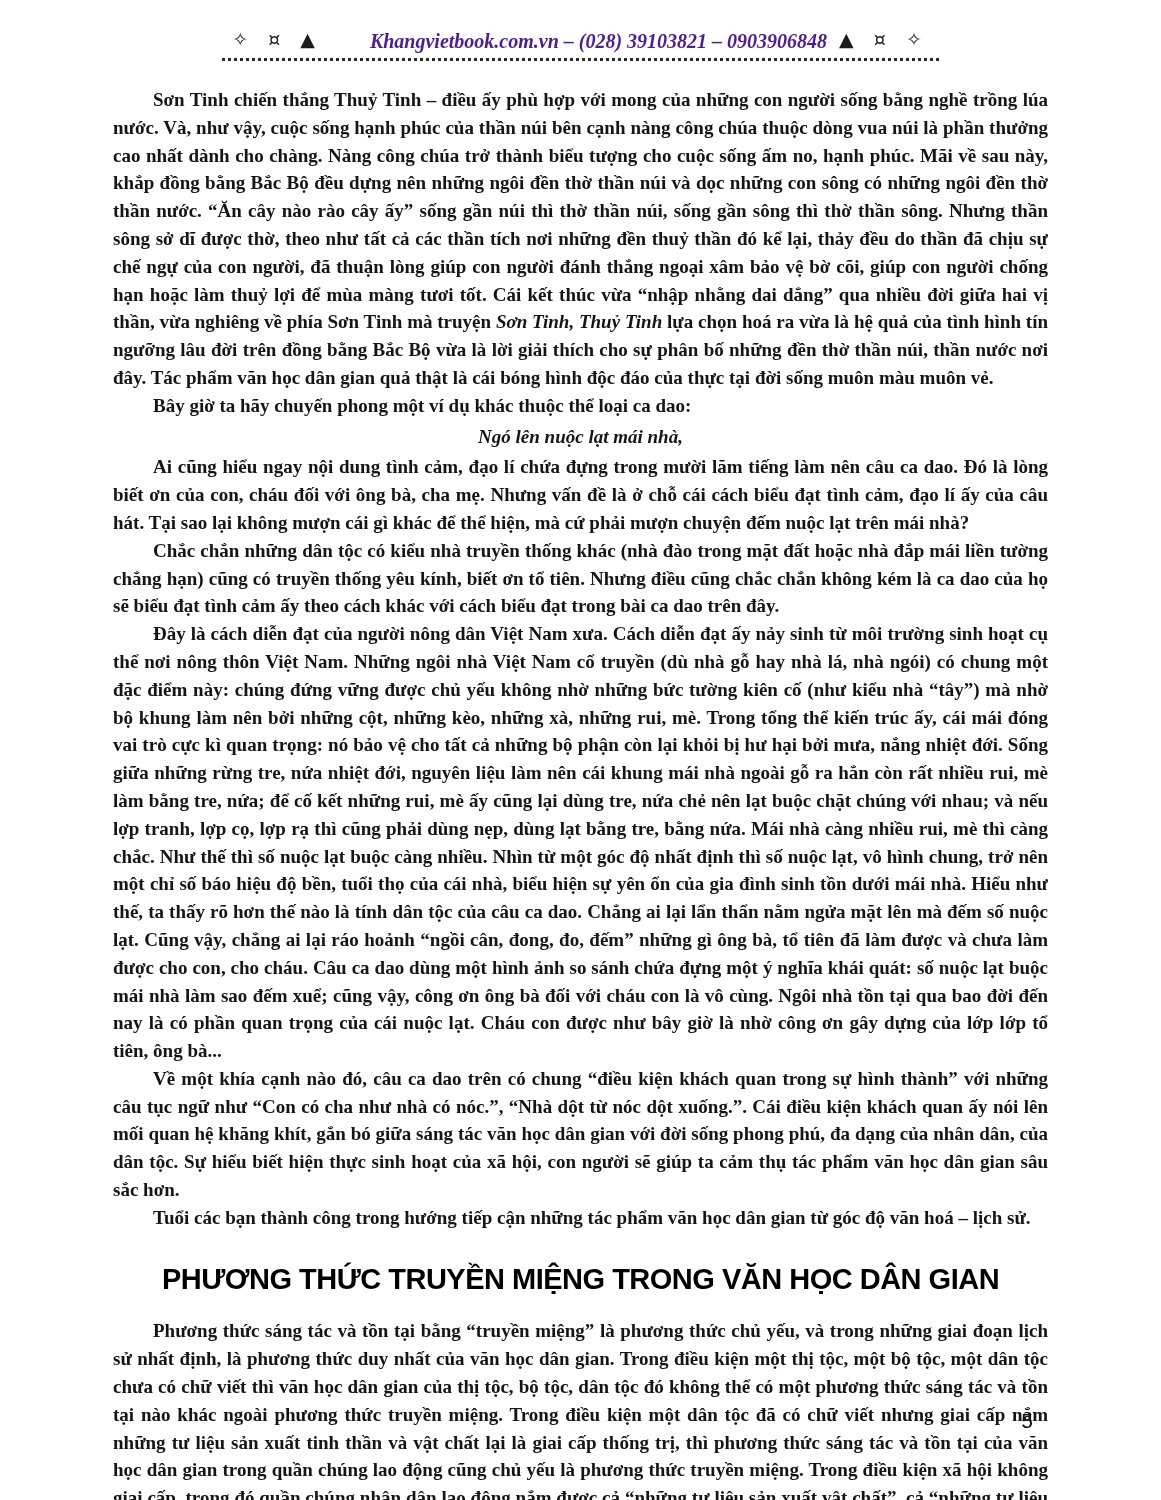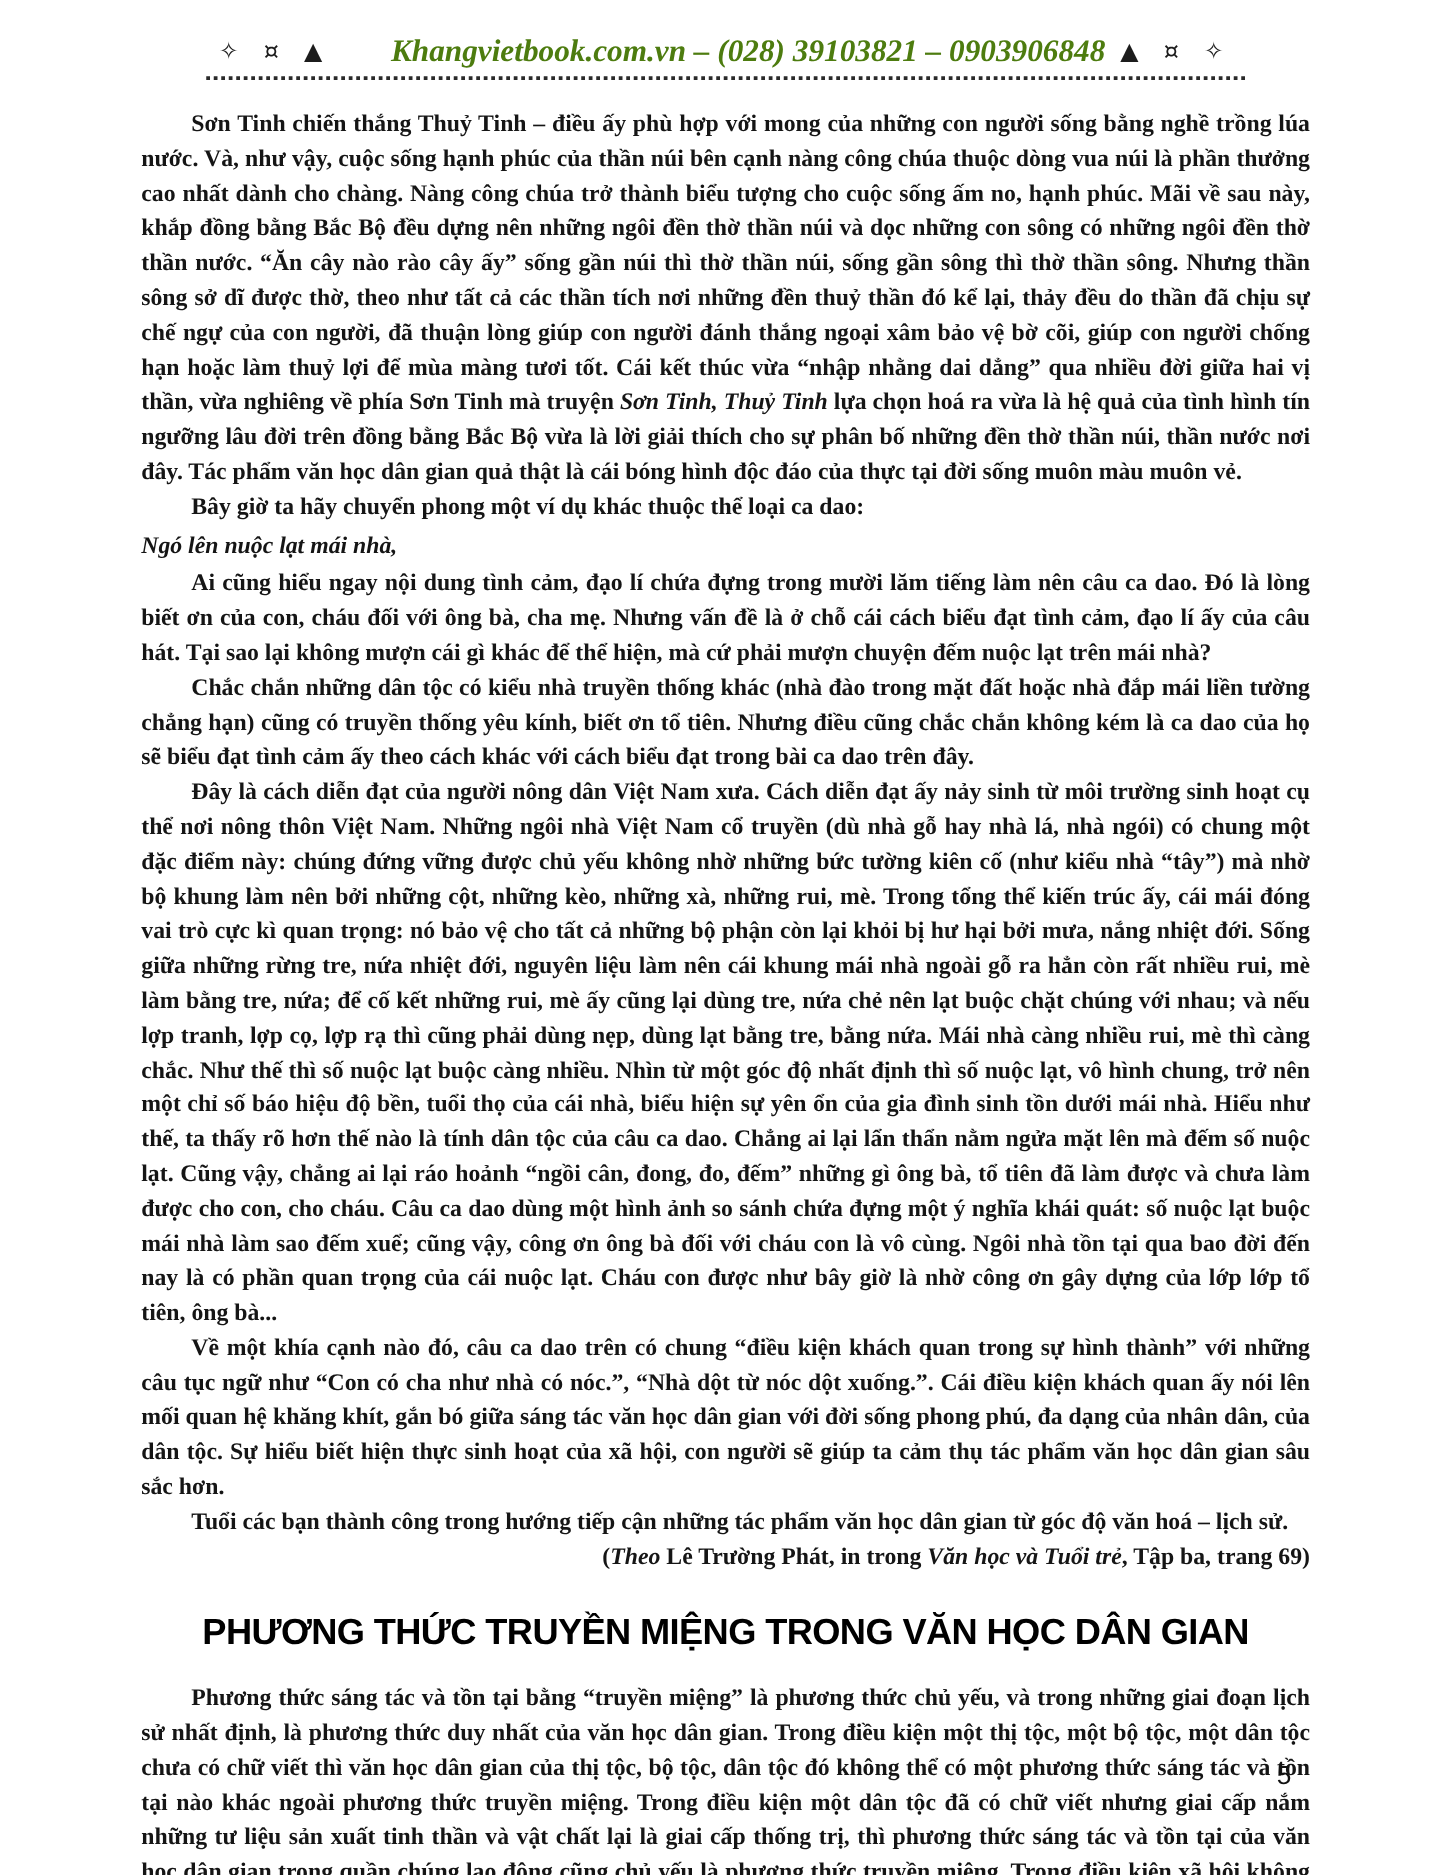--- a/index.html
+++ b/index.html
@@ -33,38 +33,39 @@
   .ornament {
     font-family: "DejaVu Sans", sans-serif;
     font-size: 19px;
     letter-spacing: 7px;
     color: #1c1c1c;
     vertical-align: 2px;
   }
   .brand {
     font-style: italic;
     font-weight: bold;
-    font-size: 25px;
-    color: #4d7c0f;
+    font-size: 20px;
+    color: #4c1d95;
     padding: 0 8px;
     margin-left: 36px;
   }
   
   .content {
     position: absolute;
     left: 113px;
     top: 86px;
     width: 935px;
     font-size: 19px;
     line-height: 27.8px;
     text-align: justify;
   }
   .content p { margin: 0; font-weight: bold; }
   .content p.p { text-indent: 40px; }
   .content p.verse {
+    text-align: center;
     font-style: italic;
     text-indent: 0;
     margin: 3px 0;
   }
   .content p.attribution {
     text-align: right;
     text-indent: 0;
   }
   .content h2.heading {
     text-align: center;
@@ -100,20 +101,19 @@
 
   <div class="content">
       <p class="p"><span>Sơn Tinh chiến thắng Thuỷ Tinh – điều ấy phù hợp với mong của những con người sống bằng nghề trồng lúa nước. Và, như vậy, cuộc sống hạnh phúc của thần núi bên cạnh nàng công chúa thuộc dòng vua núi là phần thưởng cao nhất dành cho chàng. Nàng công chúa trở thành biểu tượng cho cuộc sống ấm no, hạnh phúc. Mãi về sau này, khắp đồng bằng Bắc Bộ đều dựng nên những ngôi đền thờ thần núi và dọc những con sông có những ngôi đền thờ thần nước. “Ăn cây nào rào cây ấy” sống gần núi thì thờ thần núi, sống gần sông thì thờ thần sông. Nhưng thần sông sở dĩ được thờ, theo như tất cả các thần tích nơi những đền thuỷ thần đó kể lại, thảy đều do thần đã chịu sự chế ngự của con người, đã thuận lòng giúp con người đánh thắng ngoại xâm bảo vệ bờ cõi, giúp con người chống hạn hoặc làm thuỷ lợi để mùa màng tươi tốt. Cái kết thúc vừa “nhập nhằng dai dẳng” qua nhiều đời giữa hai vị thần, vừa nghiêng về phía Sơn Tinh mà truyện </span><i>Sơn Tinh, Thuỷ Tinh</i><span> lựa chọn hoá ra vừa là hệ quả của tình hình tín ngưỡng lâu đời trên đồng bằng Bắc Bộ vừa là lời giải thích cho sự phân bố những đền thờ thần núi, thần nước nơi đây. Tác phẩm văn học dân gian quả thật là cái bóng hình độc đáo của thực tại đời sống muôn màu muôn vẻ.</span></p>
       <p class="p"><span>Bây giờ ta hãy chuyển phong một ví dụ khác thuộc thể loại ca dao:</span></p>
       <p class="verse"><i>Ngó lên nuộc lạt mái nhà,</i></p>
       <p class="p"><span>Ai cũng hiểu ngay nội dung tình cảm, đạo lí chứa đựng trong mười lăm tiếng làm nên câu ca dao. Đó là lòng biết ơn của con, cháu đối với ông bà, cha mẹ. Nhưng vấn đề là ở chỗ cái cách biểu đạt tình cảm, đạo lí ấy của câu hát. Tại sao lại không mượn cái gì khác để thể hiện, mà cứ phải mượn chuyện đếm nuộc lạt trên mái nhà?</span></p>
       <p class="p"><span>Chắc chắn những dân tộc có kiểu nhà truyền thống khác (nhà đào trong mặt đất hoặc nhà đắp mái liền tường chẳng hạn) cũng có truyền thống yêu kính, biết ơn tổ tiên. Nhưng điều cũng chắc chắn không kém là ca dao của họ sẽ biểu đạt tình cảm ấy theo cách khác với cách biểu đạt trong bài ca dao trên đây.</span></p>
       <p class="p"><span>Đây là cách diễn đạt của người nông dân Việt Nam xưa. Cách diễn đạt ấy nảy sinh từ môi trường sinh hoạt cụ thể nơi nông thôn Việt Nam. Những ngôi nhà Việt Nam cổ truyền (dù nhà gỗ hay nhà lá, nhà ngói) có chung một đặc điểm này: chúng đứng vững được chủ yếu không nhờ những bức tường kiên cố (như kiểu nhà “tây”) mà nhờ bộ khung làm nên bởi những cột, những kèo, những xà, những rui, mè. Trong tổng thể kiến trúc ấy, cái mái đóng vai trò cực kì quan trọng: nó bảo vệ cho tất cả những bộ phận còn lại khỏi bị hư hại bởi mưa, nắng nhiệt đới. Sống giữa những rừng tre, nứa nhiệt đới, nguyên liệu làm nên cái khung mái nhà ngoài gỗ ra hẳn còn rất nhiều rui, mè làm bằng tre, nứa; để cố kết những rui, mè ấy cũng lại dùng tre, nứa chẻ nên lạt buộc chặt chúng với nhau; và nếu lợp tranh, lợp cọ, lợp rạ thì cũng phải dùng nẹp, dùng lạt bằng tre, bằng nứa. Mái nhà càng nhiều rui, mè thì càng chắc. Như thế thì số nuộc lạt buộc càng nhiều. Nhìn từ một góc độ nhất định thì số nuộc lạt, vô hình chung, trở nên một chỉ số báo hiệu độ bền, tuổi thọ của cái nhà, biểu hiện sự yên ổn của gia đình sinh tồn dưới mái nhà. Hiểu như thế, ta thấy rõ hơn thế nào là tính dân tộc của câu ca dao. Chẳng ai lại lẩn thẩn nằm ngửa mặt lên mà đếm số nuộc lạt. Cũng vậy, chẳng ai lại ráo hoảnh “ngồi cân, đong, đo, đếm” những gì ông bà, tổ tiên đã làm được và chưa làm được cho con, cho cháu. Câu ca dao dùng một hình ảnh so sánh chứa đựng một ý nghĩa khái quát: số nuộc lạt buộc mái nhà làm sao đếm xuể; cũng vậy, công ơn ông bà đối với cháu con là vô cùng. Ngôi nhà tồn tại qua bao đời đến nay là có phần quan trọng của cái nuộc lạt. Cháu con được như bây giờ là nhờ công ơn gây dựng của lớp lớp tổ tiên, ông bà...</span></p>
       <p class="p"><span>Về một khía cạnh nào đó, câu ca dao trên có chung “điều kiện khách quan trong sự hình thành” với những câu tục ngữ như “Con có cha như nhà có nóc.”, “Nhà dột từ nóc dột xuống.”. Cái điều kiện khách quan ấy nói lên mối quan hệ khăng khít, gắn bó giữa sáng tác văn học dân gian với đời sống phong phú, đa dạng của nhân dân, của dân tộc. Sự hiểu biết hiện thực sinh hoạt của xã hội, con người sẽ giúp ta cảm thụ tác phẩm văn học dân gian sâu sắc hơn.</span></p>
       <p class="p"><span>Tuổi các bạn thành công trong hướng tiếp cận những tác phẩm văn học dân gian từ góc độ văn hoá – lịch sử.</span></p>
-      <p class="attribution"><span>(</span><i>Theo</i><span> Lê Trường Phát, in trong </span><i>Văn học và Tuổi trẻ</i><span>, Tập ba, trang 69)</span></p>
       <h2 class="heading"><span>PHƯƠNG THỨC TRUYỀN MIỆNG TRONG VĂN HỌC DÂN GIAN</span></h2>
       <p class="p"><span>Phương thức sáng tác và tồn tại bằng “truyền miệng” là phương thức chủ yếu, và trong những giai đoạn lịch sử nhất định, là phương thức duy nhất của văn học dân gian. Trong điều kiện một thị tộc, một bộ tộc, một dân tộc chưa có chữ viết thì văn học dân gian của thị tộc, bộ tộc, dân tộc đó không thể có một phương thức sáng tác và tồn tại nào khác ngoài phương thức truyền miệng. Trong điều kiện một dân tộc đã có chữ viết nhưng giai cấp nắm những tư liệu sản xuất tinh thần và vật chất lại là giai cấp thống trị, thì phương thức sáng tác và tồn tại của văn học dân gian trong quần chúng lao động cũng chủ yếu là phương thức truyền miệng. Trong điều kiện xã hội không giai cấp, trong đó quần chúng nhân dân lao động nắm được cả “những tư liệu sản xuất vật chất”, cả “những tư liệu sản xuất tinh thần” và không bị hạn chế trong bất cứ lĩnh vực sáng tác nghệ thuật nào (thành văn và không thành văn, cá nhân và tập thể)</span></p>
     </div>
 
   <div class="pagenum">5</div>
 
 </div>
 
 </body></html>

